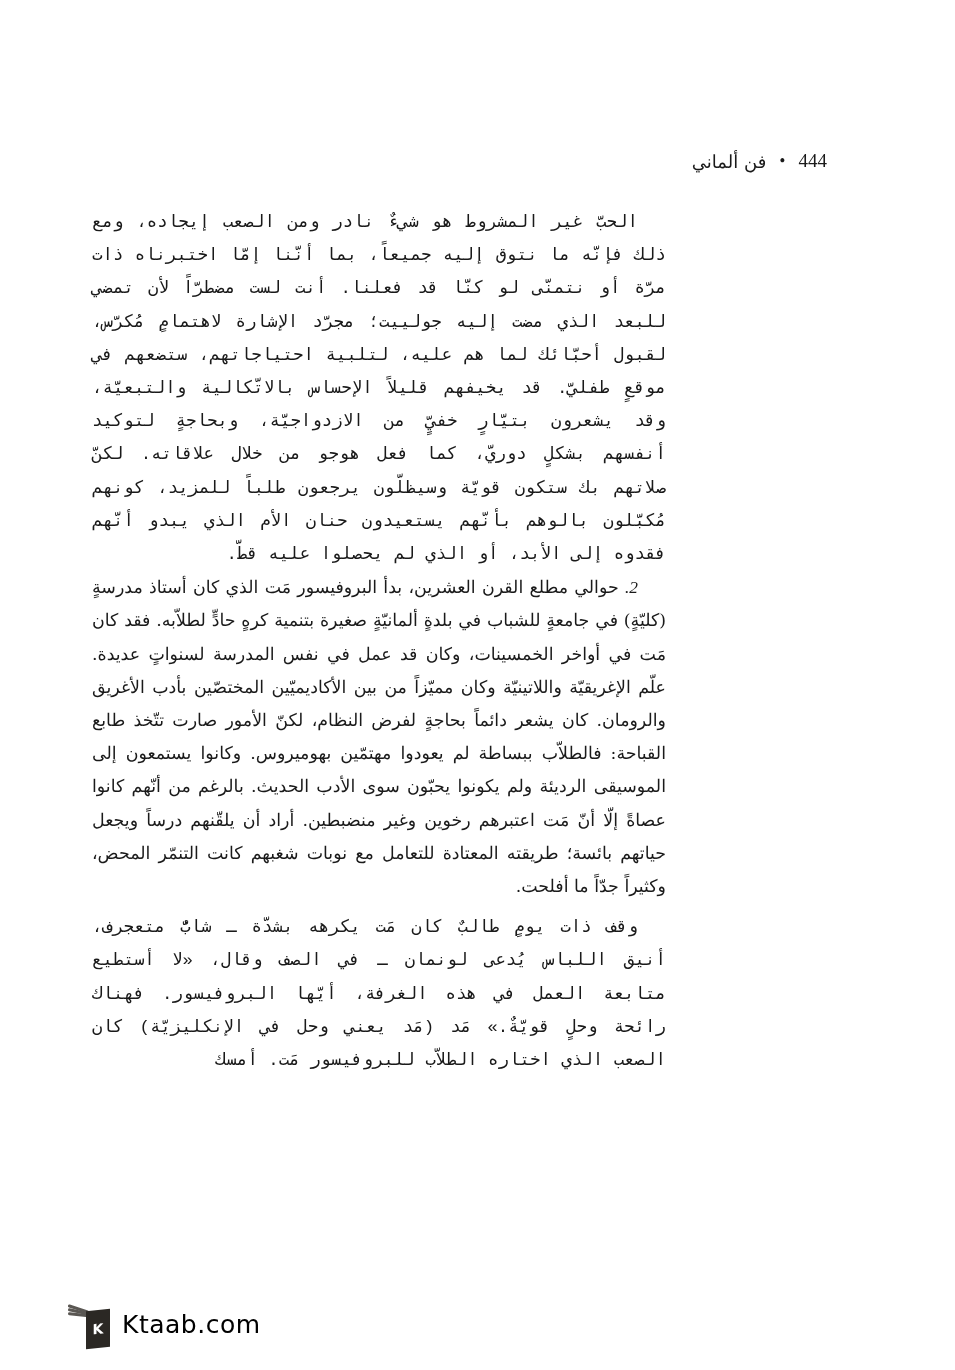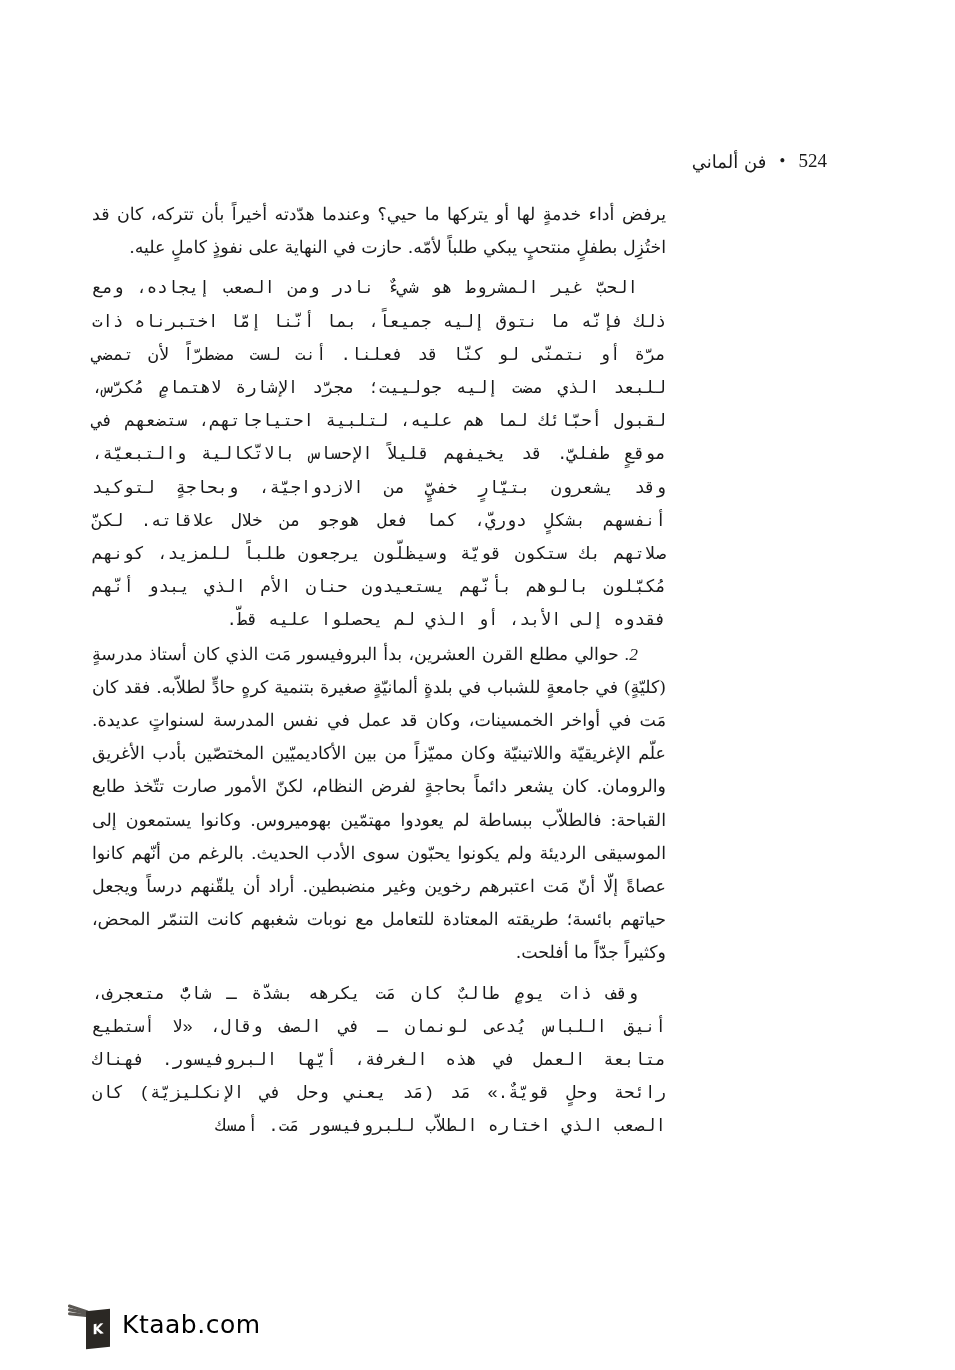--- a/index.html
+++ b/index.html
@@ -105,29 +105,26 @@
       font-size: 25px;
       color: #000000;
       letter-spacing: 0.5px;
       margin-top: 8px;
     }
   </style>
 </head>
 <body>
 
 <div class="page-header">
-  <span class="page-number">524</span>
+  <span class="page-number">444</span>
   <span class="header-bullet">•</span>
   <span class="book-title">فن ألماني</span>
 </div>
 
 <div class="content">
-  <p>
-    <span>يرفض أداء خدمةٍ لها أو يتركها ما حيي؟ وعندما هدّدته أخيراً بأن تتركه، كان قد اختُزِل بطفلٍ منتحبٍ يبكي طلباً لأمّه. حازت في النهاية على نفوذٍ كاملٍ عليه.</span>
-  </p>
   <p class="indent gap-small">
     <span>الحبّ غير المشروط هو شيءٌ نادر ومن الصعب إيجاده، ومع ذلك فإنّه ما نتوق إليه جميعاً، بما أنّنا إمّا اختبرناه ذات مرّة أو نتمنّى لو كنّا قد فعلنا. أنت لست مضطرّاً لأن تمضي للبعد الذي مضت إليه جولييت؛ مجرّد الإشارة لاهتمامٍ مُكرّس، لقبول أحبّائك لما هم عليه، لتلبية احتياجاتهم، ستضعهم في موقعٍ طفليّ. قد يخيفهم قليلاً الإحساس بالاتّكالية والتبعيّة، وقد يشعرون بتيّارٍ خفيٍّ من الازدواجيّة، وبحاجةٍ لتوكيد أنفسهم بشكلٍ دوريّ، كما فعل هوجو من خلال علاقاته. لكنّ صلاتهم بك ستكون قويّة وسيظلّون يرجعون طلباً للمزيد، كونهم مُكبّلون بالوهم بأنّهم يستعيدون حنان الأم الذي يبدو أنّهم فقدوه إلى الأبد، أو الذي لم يحصلوا عليه قطّ.</span>
   </p>
   <p class="indent gap-large">
     <span class="numbered">2.</span>
     <span>حوالي مطلع القرن العشرين، بدأ البروفيسور مَت الذي كان أستاذ مدرسةٍ (كليّةٍ) في جامعةٍ للشباب في بلدةٍ ألمانيّةٍ صغيرة بتنمية كرهٍ حادٍّ لطلاّبه. فقد كان مَت في أواخر الخمسينات، وكان قد عمل في نفس المدرسة لسنواتٍ عديدة. علّم الإغريقيّة واللاتينيّة وكان مميّزاً من بين الأكاديميّين المختصّين بأدب الأغريق والرومان. كان يشعر دائماً بحاجةٍ لفرض النظام، لكنّ الأمور صارت تتّخذ طابع القباحة: فالطلاّب ببساطة لم يعودوا مهتمّين بهوميروس. وكانوا يستمعون إلى الموسيقى الرديئة ولم يكونوا يحبّون سوى الأدب الحديث. بالرغم من أنّهم كانوا عصاةً إلّا أنّ مَت اعتبرهم رخوين وغير منضبطين. أراد أن يلقّنهم درساً ويجعل حياتهم بائسة؛ طريقته المعتادة للتعامل مع نوبات شغبهم كانت التنمّر المحض، وكثيراً جدّاً ما أفلحت.</span>
   </p>
   <p class="indent gap-small">
     <span>وقف ذات يومٍ طالبٌ كان مَت يكرهه بشدّة ـ شابٌّ متعجرف، أنيق اللباس يُدعى لونمان ـ في الصف وقال، «لا أستطيع متابعة العمل في هذه الغرفة، أيّها البروفيسور. فهناك رائحة وحلٍ قويّةٌ.» مَد (مَد يعني وحل في الإنكليزيّة) كان الصعب الذي اختاره الطلاّب للبروفيسور مَت. أمسك</span>
   </p>

